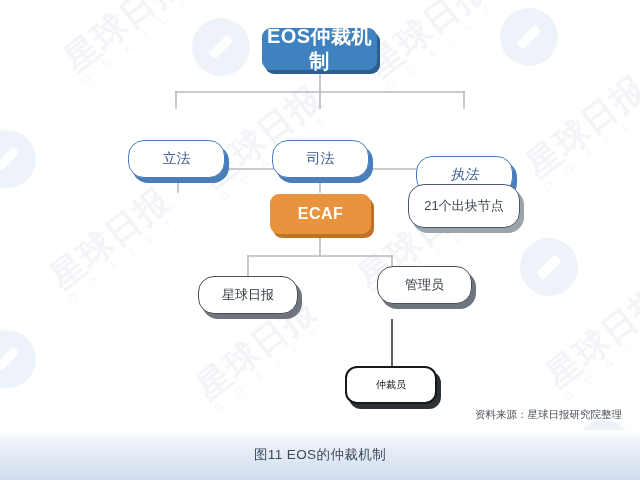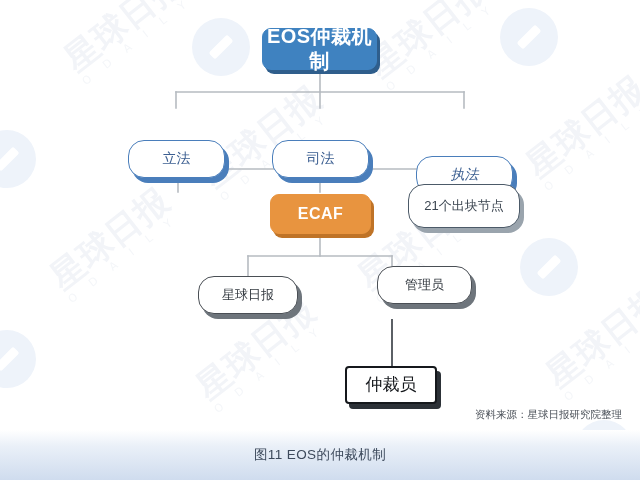--- a/index.html
+++ b/index.html
@@ -142,23 +142,23 @@
     border: 1.6px solid #4a4f55;
     border-radius: 16px;
     color: #32383f;
     font-size: 13px;
     box-shadow: 4px 5px 0 0 #6e757c;
   }
 
   
   .node-black {
     border: 2px solid #15181c;
-    border-radius: 4px;
+    border-radius: 12px;
     color: #15181c;
-    font-size: 17px;
+    font-size: 10px;
     font-weight: 400;
     box-shadow: 4px 5px 0 0 #2c3137;
   }
 
   #source-note {
     position: absolute;
     right: 18px;
     top: 408px;
     font-size: 10.5px;
     color: #4a5058;

